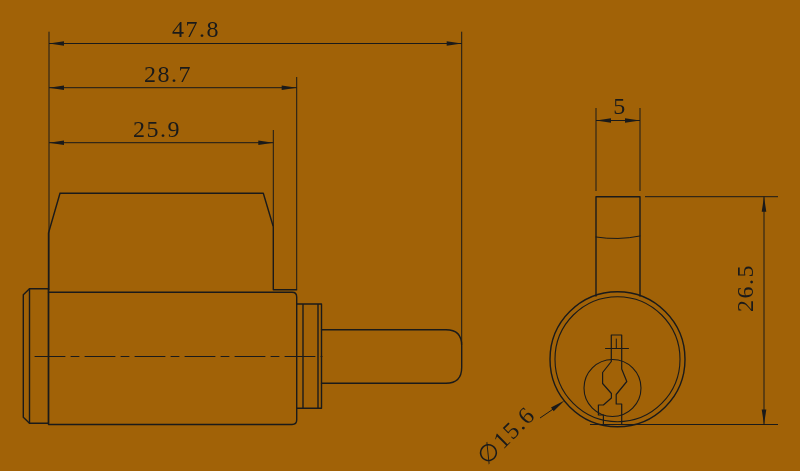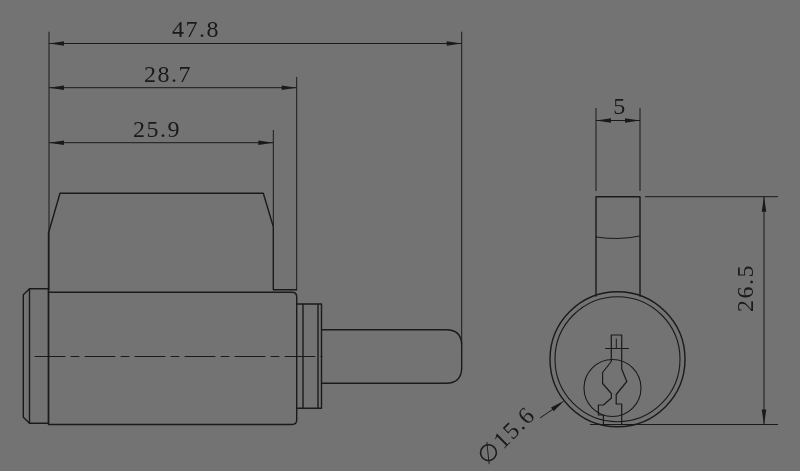--- a/index.html
+++ b/index.html
@@ -1,19 +1,19 @@
 <!DOCTYPE html>
 <html><head>
 <meta charset="utf-8">
 <style>
   html,body{margin:0;padding:0;background:#ffffff;}
   .canvas{
     position:relative;
     width:800px;height:471px;
-    background:#737373;
+    background:#a16207;
     overflow:hidden;
   }
   svg{display:block;}
   .dim-text{
     font-family:"Liberation Serif","DejaVu Serif","DejaVu Sans",serif;
     font-size:24px;
     letter-spacing:1.5px;
     fill:#1a1a1a;
   }
 </style>

